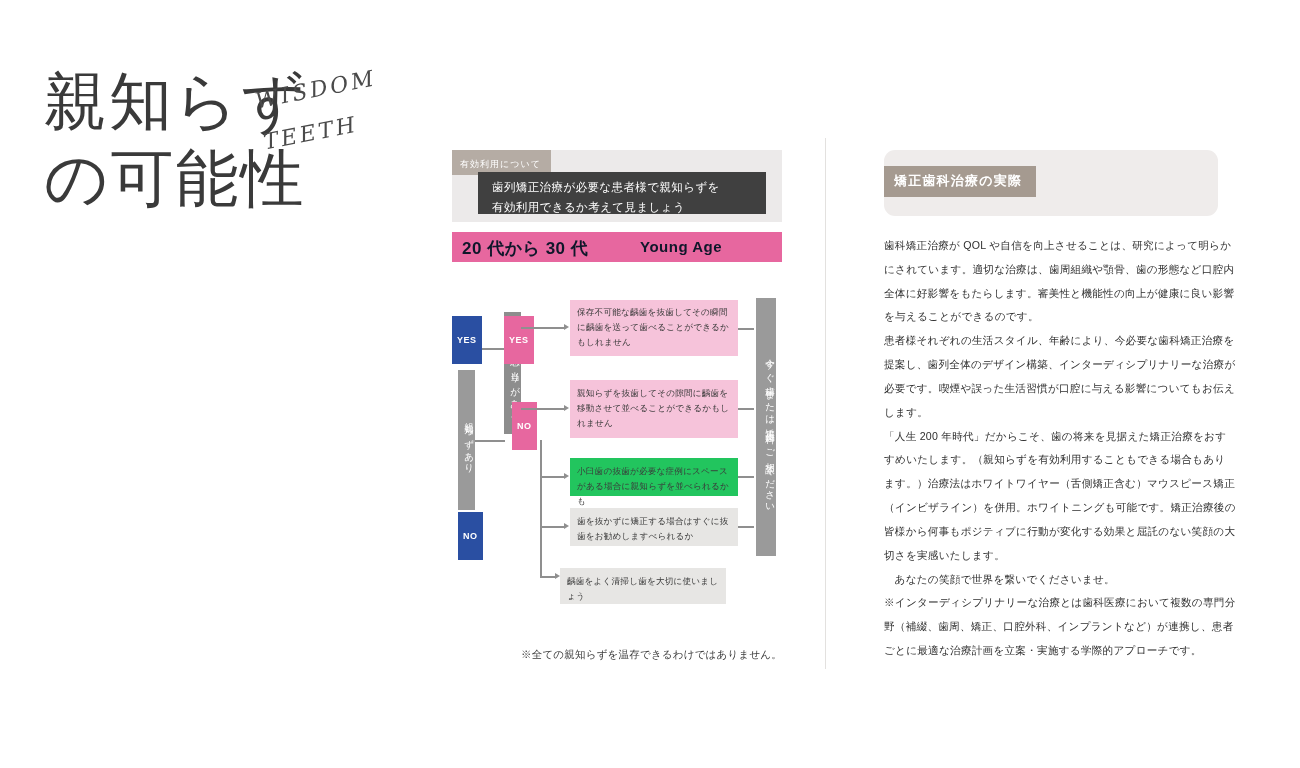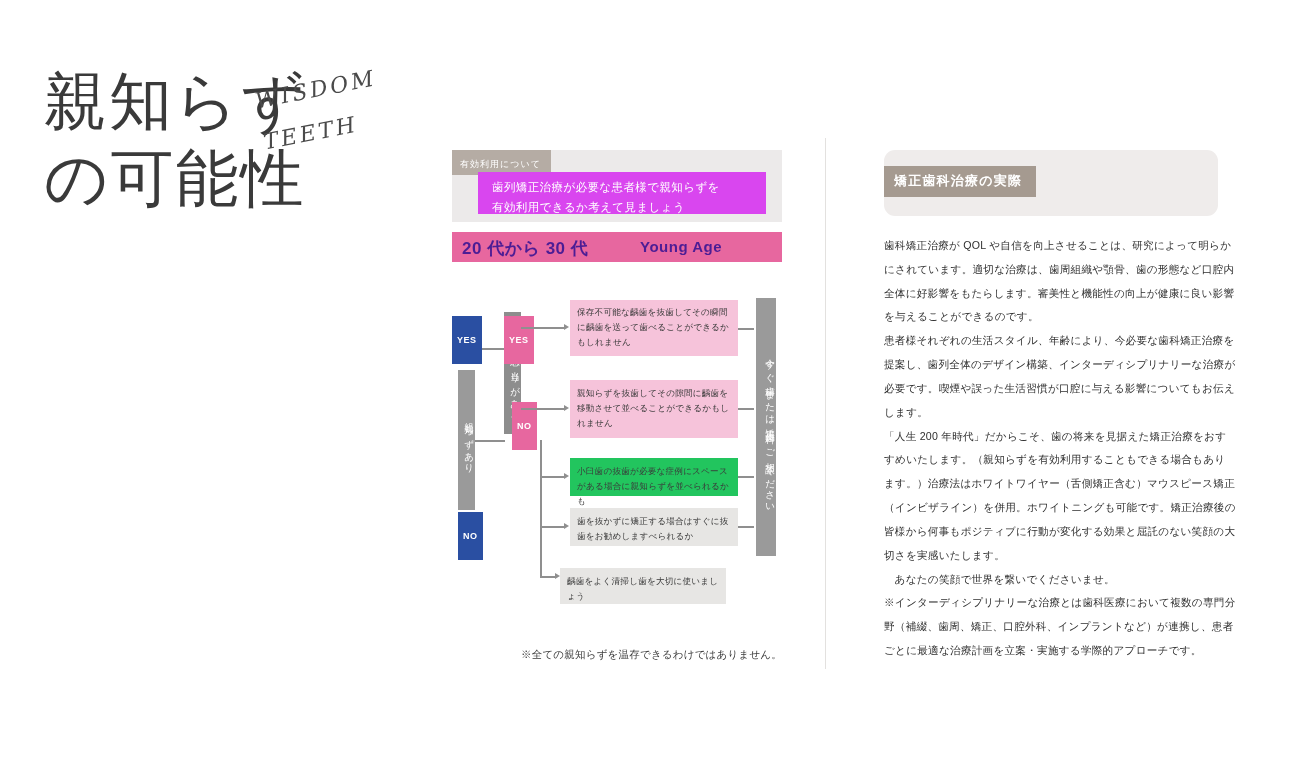--- a/index.html
+++ b/index.html
@@ -76,36 +76,36 @@
     font-size: 9px;
     letter-spacing: 1px;
     padding: 8px 10px 4px 8px;
   }
   .band-head-blue {
     position: absolute;
     left: 26px;
     top: 22px;
     width: 288px;
     height: 42px;
-    background: #d946ef;
+    background: #404040;
     color: #ffffff;
     font-size: 11.5px;
     line-height: 1.75;
     padding: 5px 1px 0 14px;
     box-sizing: border-box;
     letter-spacing: 0.4px;
   }
 
   .band-age {
     position: relative;
     margin-top: 10px;
     width: 330px;
     height: 30px;
     background: #e7679f;
-    color: #4c1d95;
+    color: #0f172a;
   }
   .band-age .ja {
     position: absolute;
     left: 10px;
     top: 5px;
     font-size: 17px;
     font-weight: bold;
     letter-spacing: 0.5px;
   }
   .band-age .en {

